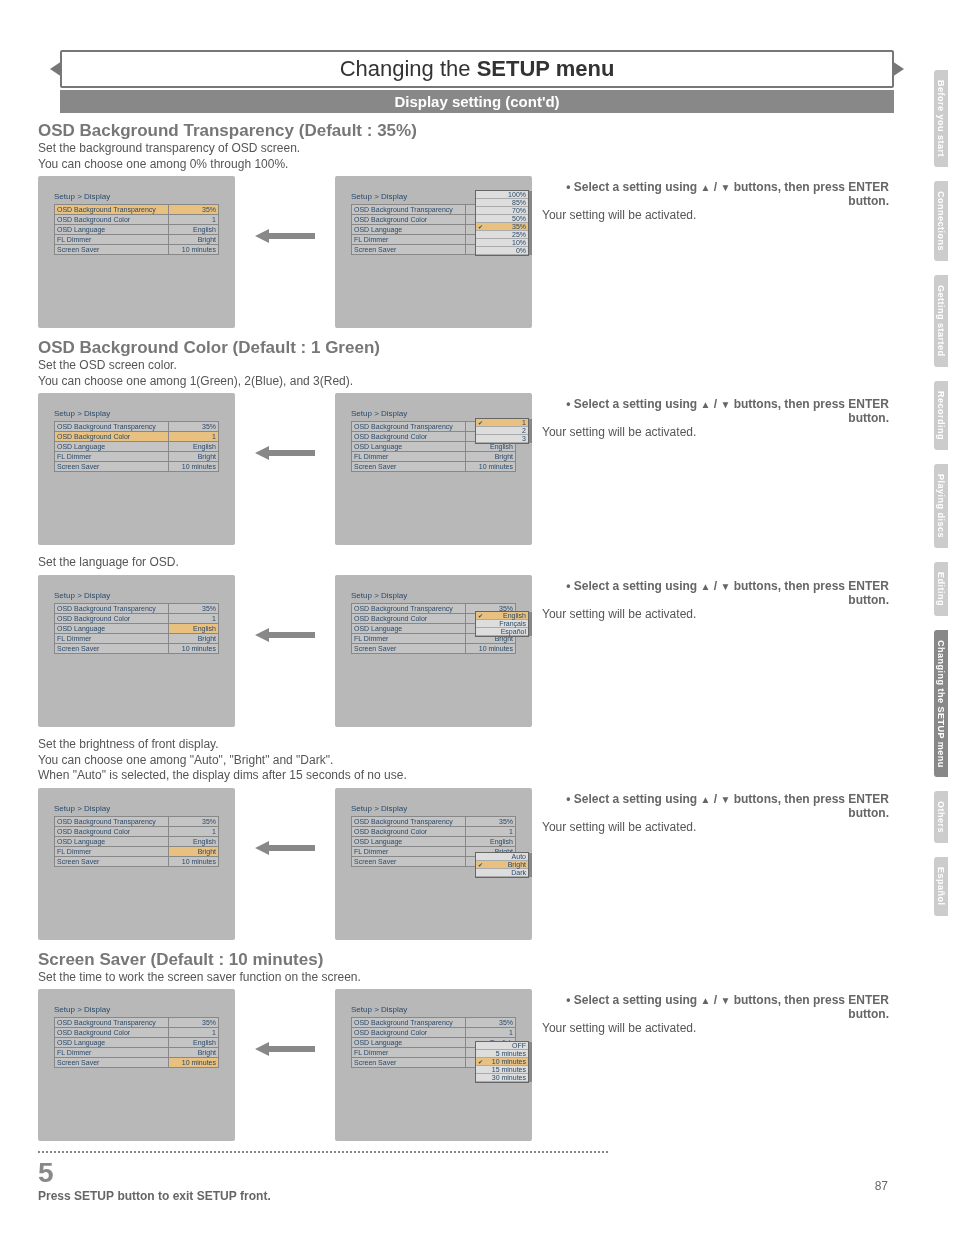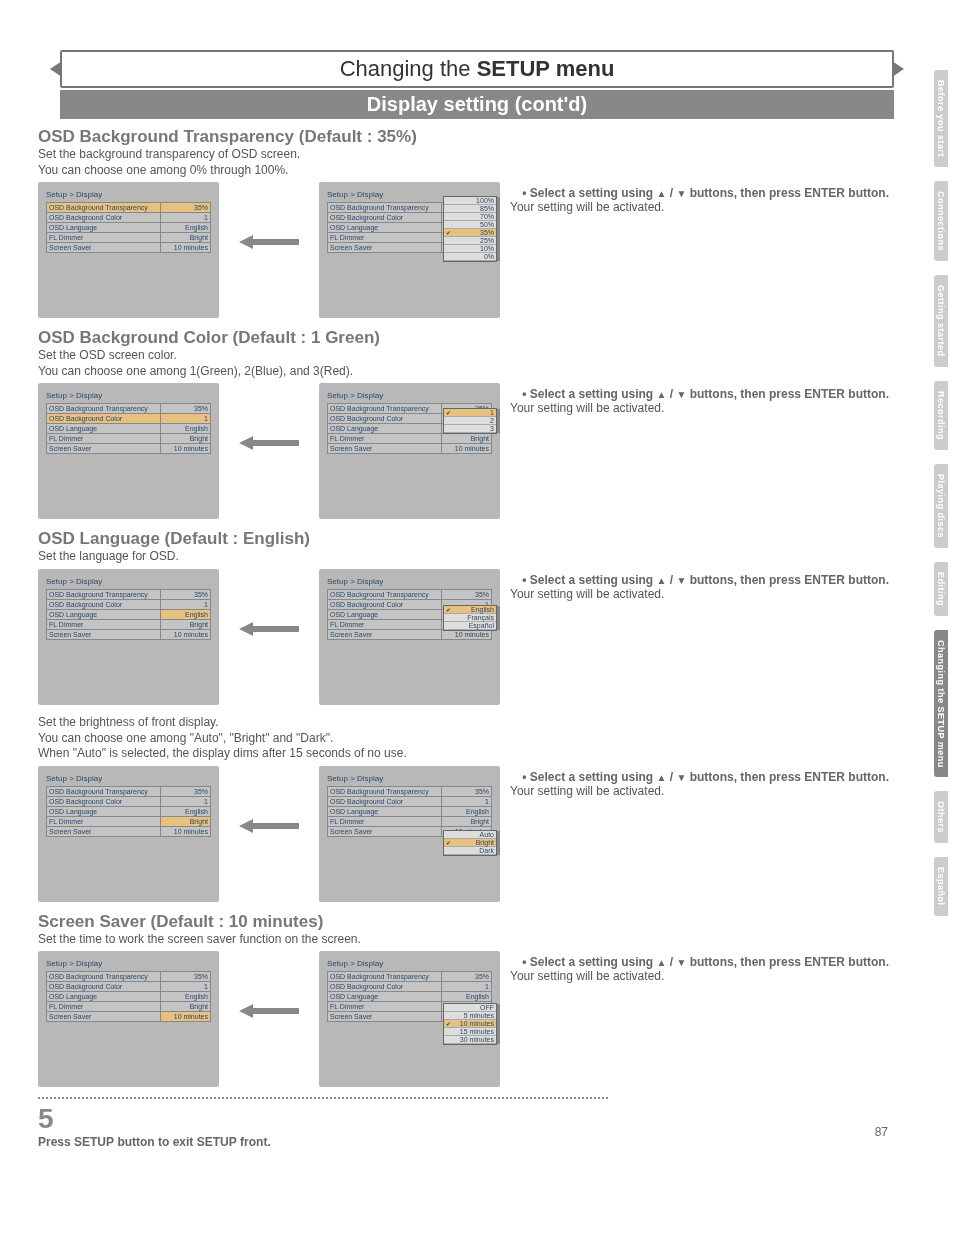--- a/index.html
+++ b/index.html
@@ -28,21 +28,21 @@
     width: 0; height: 0;
     border-top: 8px solid transparent;
     border-bottom: 8px solid transparent;
   }
   .title-banner::before { left: -12px; border-right: 12px solid #777; transform: translateY(-50%);}
   .title-banner::after { right: -12px; border-left: 12px solid #777; transform: translateY(-50%);}
   .subtitle-bar {
     background: #888;
     color: #fff;
     text-align: center;
-    font-size: 20px;
+    font-size: 15px;
     padding: 3px 0;
     margin: 0 30px 6px 30px;
     font-weight: bold;
   }
   .section-heading {
     font-weight: bold;
     color: #777;
     font-size: 17px;
     margin: 8px 0 0 0;
   }
@@ -56,21 +56,21 @@
     display: flex;
     align-items: flex-start;
     gap: 10px;
     margin: 4px 0 10px 0;
   }
   .panel {
     background: #b8b8b8;
     width: 165px;
     height: 120px;
     border-radius: 2px;
-    padding: 8px;
+    padding: 16px;
     font-size: 7px;
     color: #3a5a7a;
     position: relative;
   }
   .panel-crumb {
     color: #2b4a6a;
     font-size: 8px;
     margin-bottom: 3px;
   }
   .panel table {
@@ -340,21 +340,20 @@
         </div>
       <div class="instruct">
   <div class="lead">
     <span>Select a setting using </span><span class="tri">▲</span> / <span class="tri">▼</span><span> buttons, then press ENTER button.</span>
   </div>
   <div>Your setting will be activated.</div>
         </div>
     </div>
     </div>
     <div>
-    <div class="section-heading">OSD Language (Default : English)</div>
     <div class="section-body">
         <div>Set the language for OSD.</div>
       </div>
     <div class="row">
       <div class="panel">
           <div class="panel-crumb">Setup &gt; Display</div>
           <table>
             <tbody>
               <tr class="">
                 <td class="lbl">OSD Background Transparency</td>

